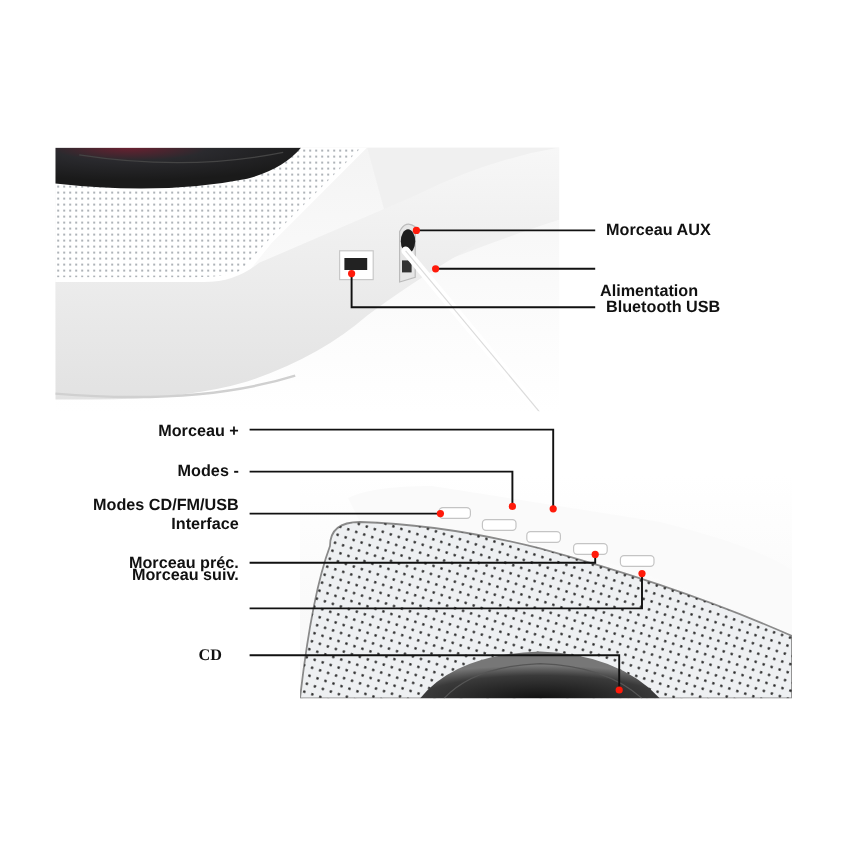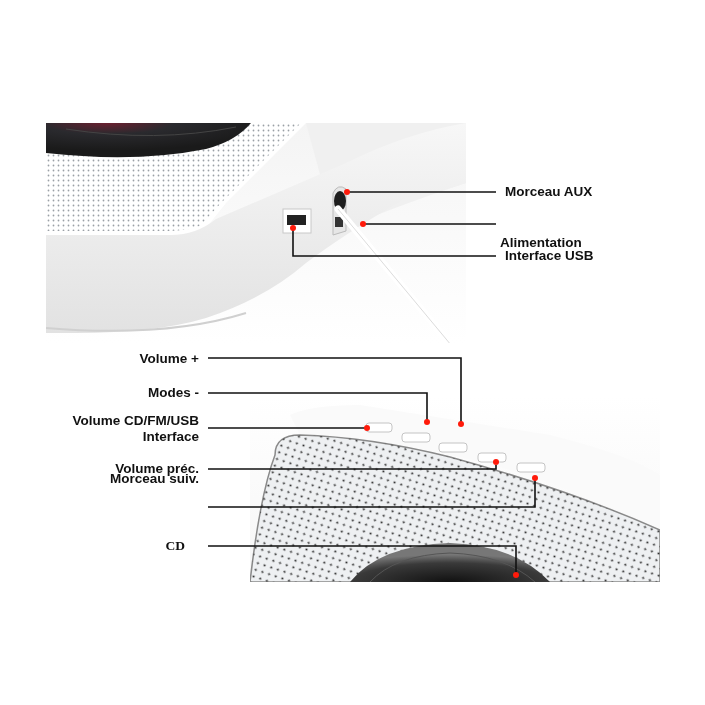--- a/index.html
+++ b/index.html
@@ -120,23 +120,23 @@
 <div class="dot" style="left:290px;top:225px;"></div>
 <div class="dot" style="left:458px;top:421px;"></div>
 <div class="dot" style="left:424px;top:419px;"></div>
 <div class="dot" style="left:364px;top:425px;"></div>
 <div class="dot" style="left:493px;top:459px;"></div>
 <div class="dot" style="left:532px;top:475px;"></div>
 <div class="dot" style="left:513px;top:572px;"></div>
 
 <div class="label" style="left:505px;top:184px;">Morceau AUX</div>
 <div class="label" style="left:500px;top:216px;margin-top:19px;">Alimentation</div>
-<div class="label" style="left:505px;top:248px;">Interface USB</div>
+<div class="label" style="left:505px;top:248px;">Bluetooth USB</div>
 
-<div class="label right" style="right:506px;top:351px;">Volume +</div>
+<div class="label right" style="right:506px;top:351px;">Morceau +</div>
 <div class="label right" style="right:506px;top:385px;">Modes -</div>
 <div class="label right" style="right:506px;top:413px;">
-  <div>Volume CD/FM/USB</div>
+  <div>Modes CD/FM/USB</div>
   <div>Interface</div>
 </div>
-<div class="label right" style="right:506px;top:461px;">Volume préc.</div>
+<div class="label right" style="right:506px;top:461px;">Morceau préc.</div>
 <div class="label right" style="right:506px;top:471px;">Morceau suiv.</div>
 <div class="label right" style="right:520px;top:538px;font-family:Liberation Serif, serif;">CD</div>
 
 </body></html>

